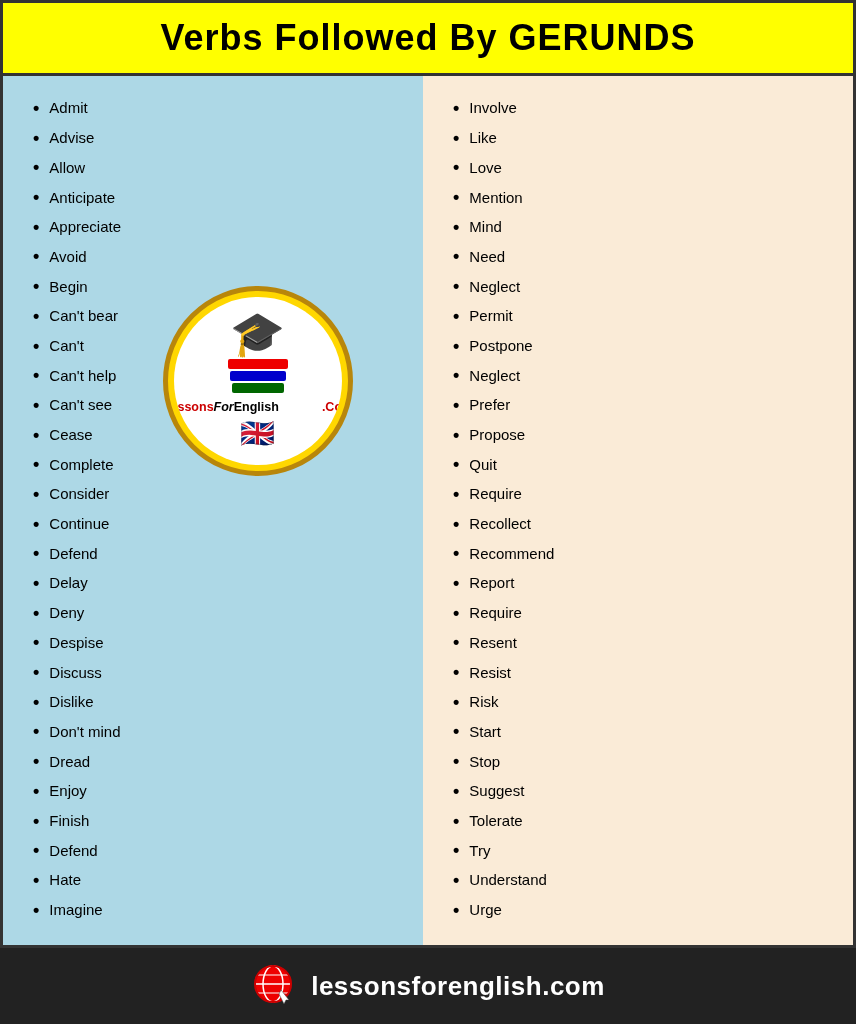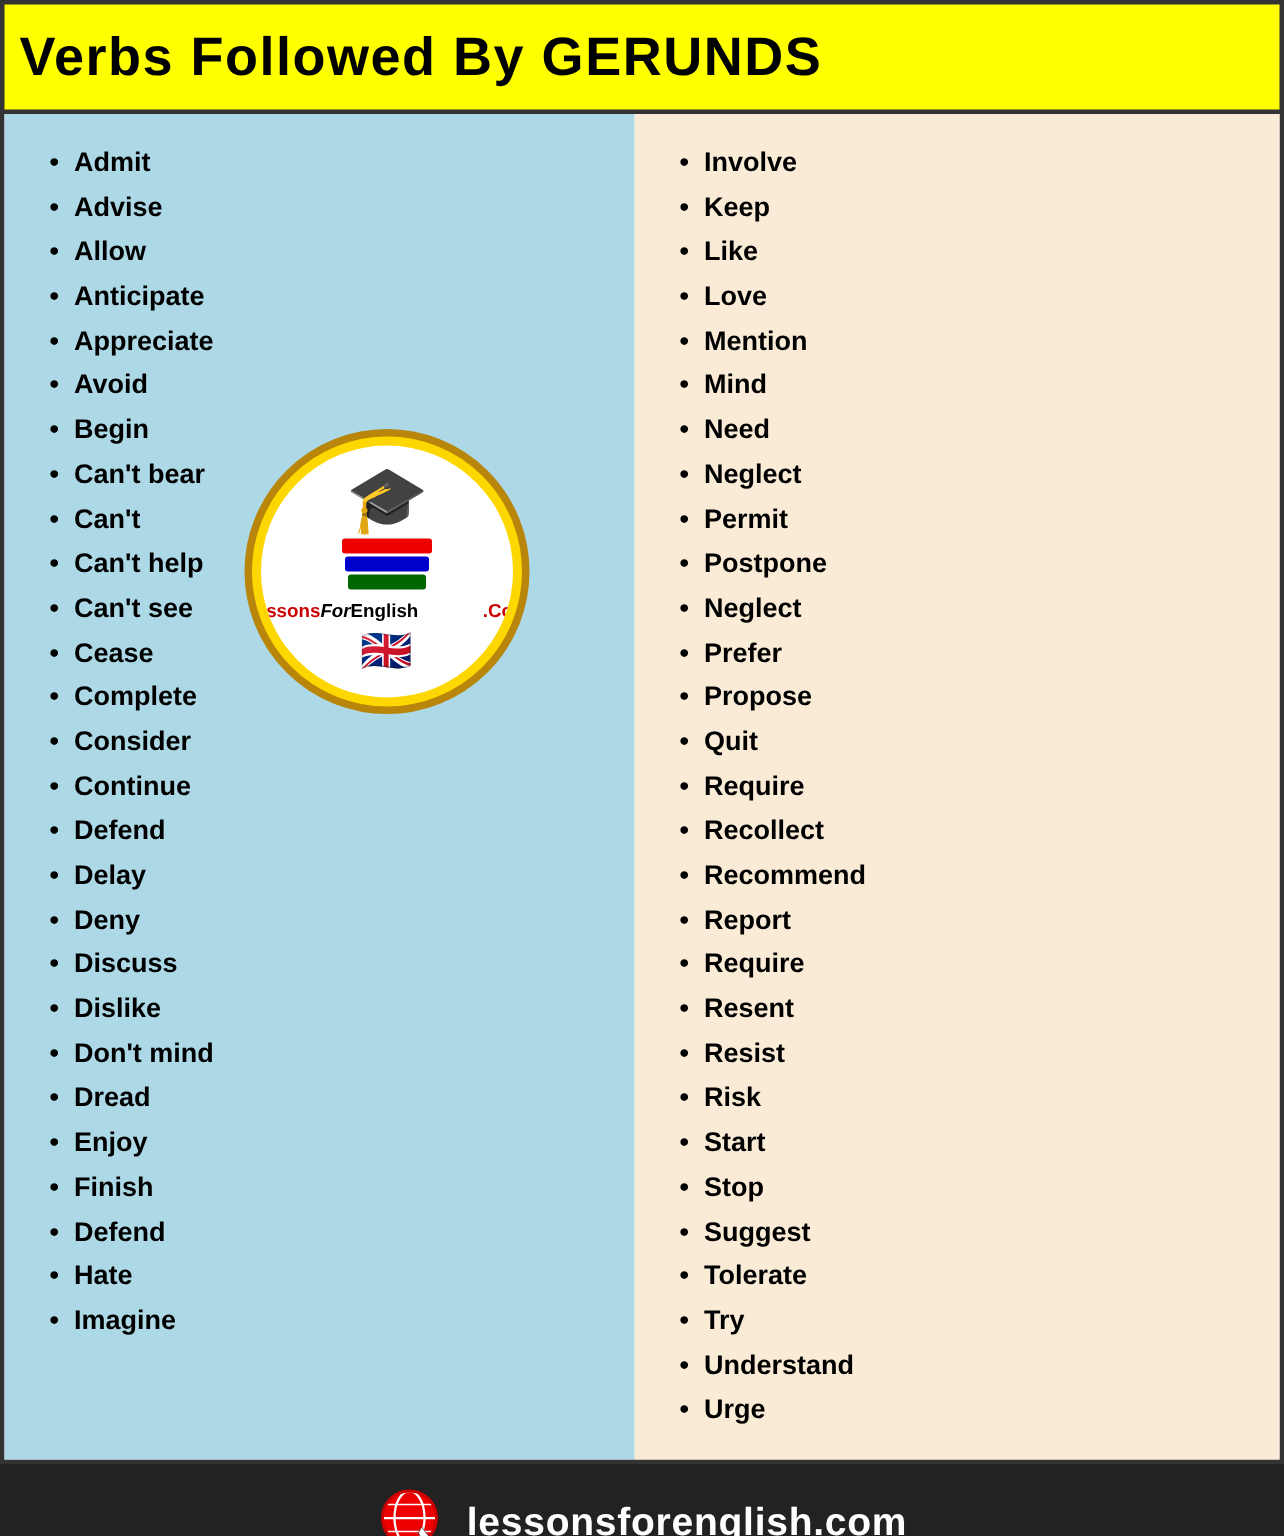--- a/index.html
+++ b/index.html
@@ -8,21 +8,21 @@
       min-height: 1024px;
       font-family: Arial, sans-serif;
       background: #fff;
       display: flex;
       flex-direction: column;
     }
 
     
     .header {
       background: #ffff00;
-      text-align: left;
+      text-align: center;
       padding: 14px 10px;
       border: 3px solid #333;
     }
     .header h1 {
       font-size: 36px;
       font-weight: 900;
       color: #000;
       letter-spacing: 1px;
     }
 
@@ -48,22 +48,22 @@
       flex: 1;
       padding: 18px 10px 18px 30px;
     }
 
     
     .word-list {
       list-style: none;
       padding: 0;
     }
     .word-list li {
-      font-size: 18px;
-      font-weight: 700;
+      font-size: 15px;
+      font-weight: 400;
       color: #000;
       line-height: 1.65;
       display: flex;
       align-items: center;
     }
     .word-list li::before {
       content: "•";
       margin-right: 10px;
       font-size: 18px;
       font-weight: 900;
@@ -181,20 +181,21 @@
         <li>Can't</li>
         <li>Can't help</li>
         <li>Can't see</li>
         <li>Cease</li>
         <li>Complete</li>
         <li>Consider</li>
         <li>Continue</li>
         <li>Defend</li>
         <li>Delay</li>
         <li>Deny</li>
+        <li>Despise</li>
         <li>Discuss</li>
         <li>Dislike</li>
         <li>Don't mind</li>
         <li>Dread</li>
         <li>Enjoy</li>
         <li>Finish</li>
         <li>Defend</li>
         <li>Hate</li>
         <li>Imagine</li>
       </ul>
@@ -217,21 +218,20 @@
 
           <div class="uk-heart">🇬🇧</div>
         </div>
       </div>
     </div>
   </div>
 
   <div class="right-col">
     <ul class="word-list" id="right-list">
     <li>Involve</li>
-        <li>Keep</li>
         <li>Like</li>
         <li>Love</li>
         <li>Mention</li>
         <li>Mind</li>
         <li>Need</li>
         <li>Neglect</li>
         <li>Permit</li>
         <li>Postpone</li>
         <li>Neglect</li>
         <li>Prefer</li>

